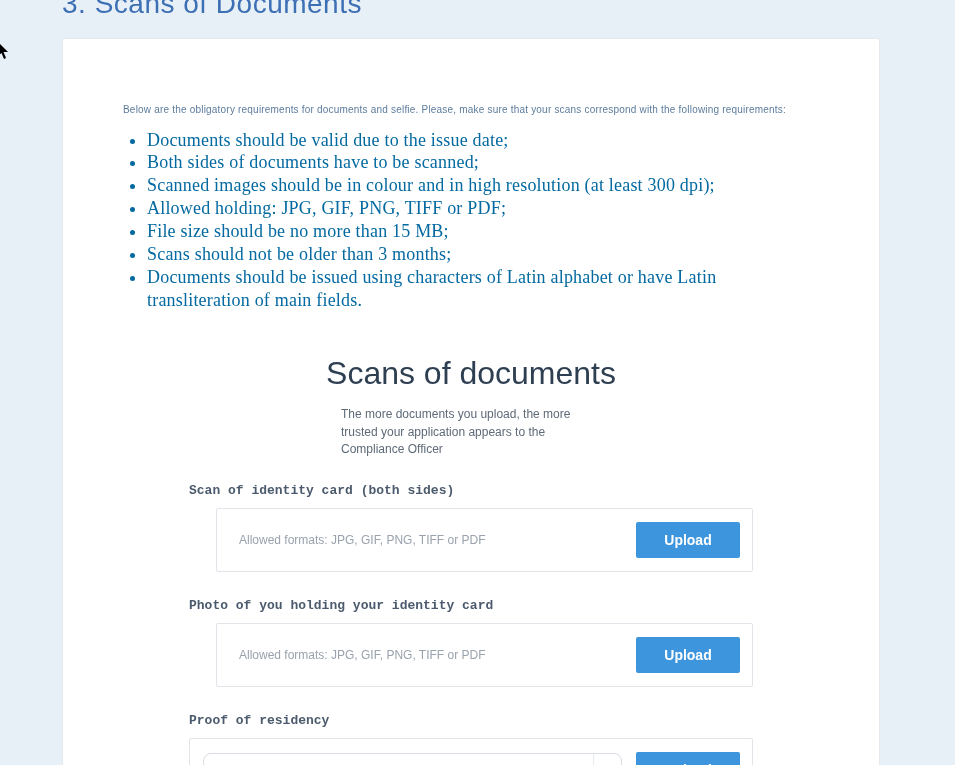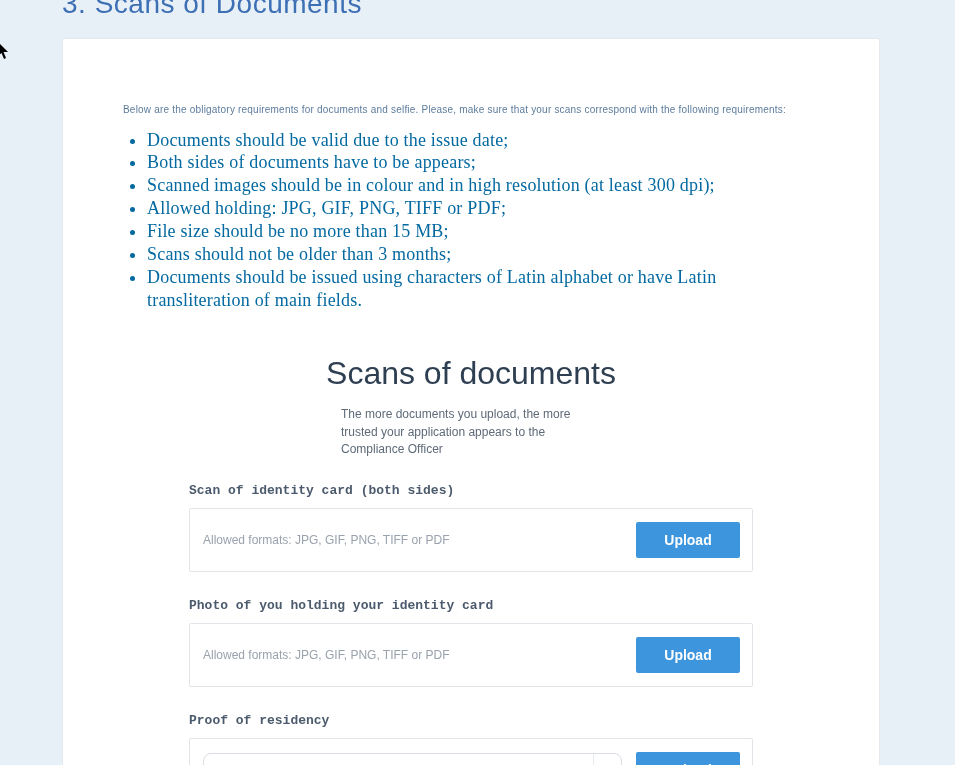--- a/index.html
+++ b/index.html
@@ -81,24 +81,25 @@
   .field-label {
     color: #4b5a6d;
     font-size: 13px;
     font-weight: 600;
     margin-bottom: 10px;
     font-family: Liberation Mono, monospace;
   }
   .upload-row {
     border: 1px solid #e1e5ea;
     border-radius: 2px;
-    padding: 13px 12px 13px 13px;
+    padding: 13px 12px 13px 22px;
     display: flex;
     align-items: center;
     justify-content: space-between;
+    margin-left: 27px;
   }
   .upload-hint {
     color: #9aa2ad;
     font-size: 12px;
   }
   .upload-btn {
     background: #3d95dd;
     color: #fff;
     border: none;
     border-radius: 2px;
@@ -156,21 +157,21 @@
 </div>
 
 <h1 class="page-heading">3. Scans of Documents</h1>
 
 <div class="card">
 
   <p class="intro-text">Below are the obligatory requirements for documents and selfie. Please, make sure that your scans correspond with the following requirements:</p>
 
   <ul class="req-list">
     <li>Documents should be valid due to the issue date;</li>
-    <li>Both sides of documents have to be appears;</li>
+    <li>Both sides of documents have to be scanned;</li>
     <li>Scanned images should be in colour and in high resolution (at least 300 dpi);</li>
     <li>Allowed holding: JPG, GIF, PNG, TIFF or PDF;</li>
     <li>File size should be no more than 15 MB;</li>
     <li>Scans should not be older than 3 months;</li>
     <li>Documents should be issued using characters of Latin alphabet or have Latin transliteration of main fields.</li>
   </ul>
 
   <h2 class="section-title">Scans of documents</h2>
   <p class="section-desc">The more documents you upload, the more trusted your application appears to the Compliance Officer</p>
 

